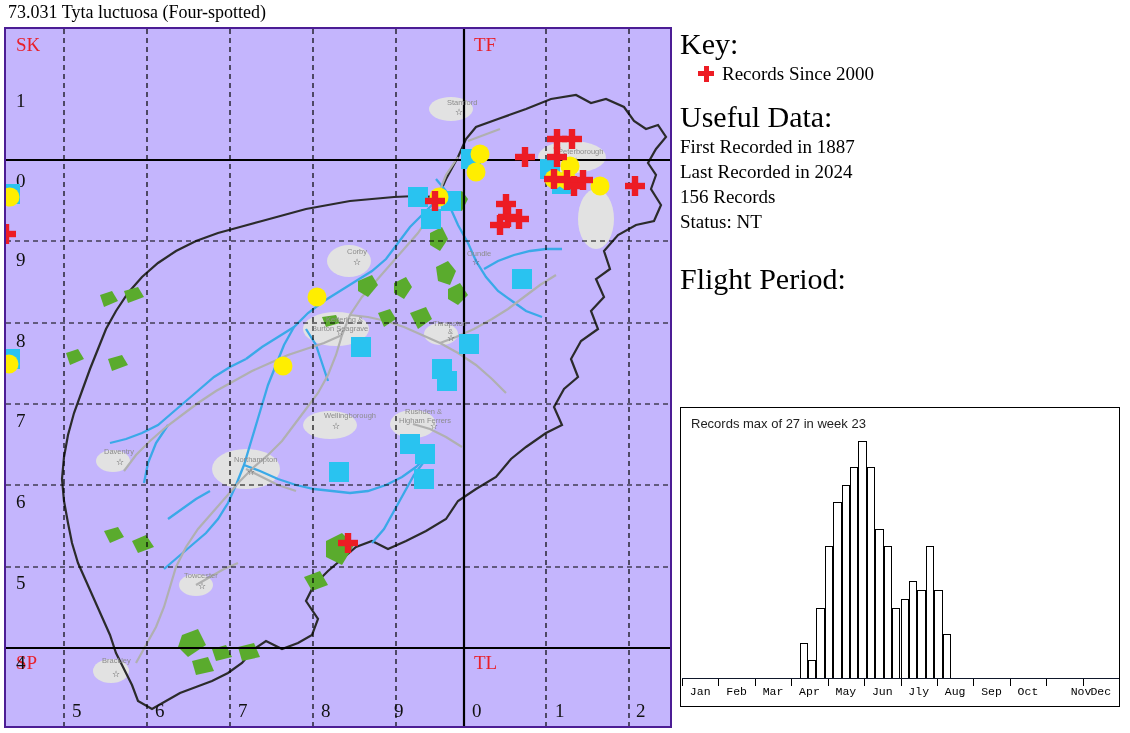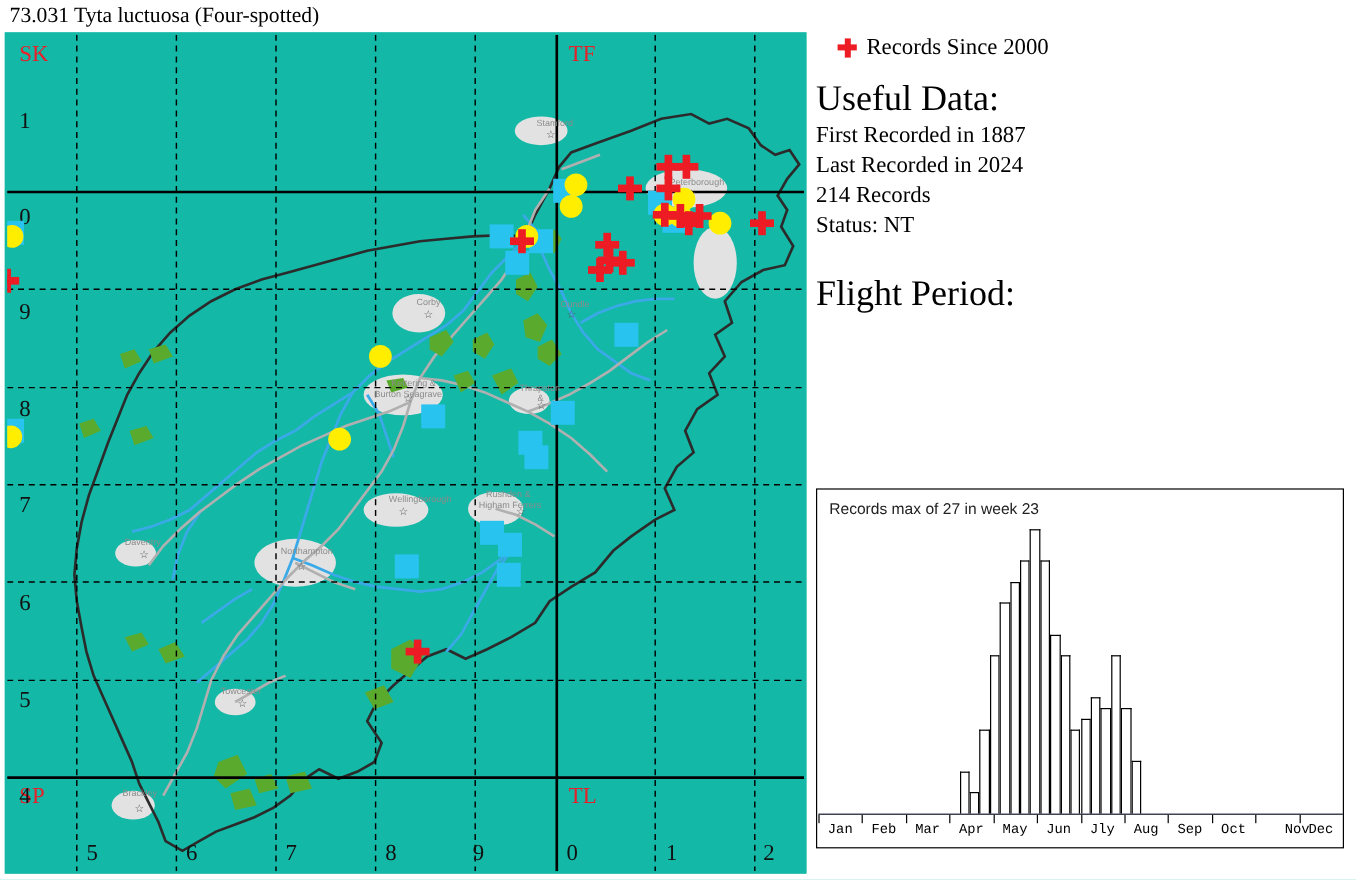--- a/index.html
+++ b/index.html
@@ -3,21 +3,21 @@
 <meta charset="utf-8">
 <style>
   html,body{margin:0;padding:0;background:#ffffff;}
   body{width:1130px;height:733px;position:relative;overflow:hidden;
        font-family:"Liberation Serif", serif;color:#000;}
   #title{position:absolute;left:8px;top:2px;font-size:18px;line-height:20px;
          font-family:"Liberation Serif", serif;}
 
   
   #map-panel{position:absolute;left:4px;top:27px;width:668px;height:701px;
-             border:2px solid #14b8a6;box-sizing:border-box;background:#14b8a6;}
+             border:2px solid #4c1d95;box-sizing:border-box;background:#c4b5fd;}
   #map-svg{position:absolute;left:0;top:0;}
 
   .grid-letter{fill:#e8202a;font-family:"Liberation Serif", serif;font-size:19px;}
   .grid-num{fill:#111;font-family:"Liberation Serif", serif;font-size:19px;}
   .place-label{fill:#8c8c8c;font-family:"Liberation Sans", sans-serif;font-size:7.5px;}
 
   
   #right{position:absolute;left:680px;top:27px;width:446px;height:701px;}
   .hdr{font-family:"Liberation Serif", serif;font-size:30px;line-height:34px;}
   .keyrow{display:flex;align-items:center;height:25px;margin-left:10px;}
@@ -325,32 +325,33 @@
         <g>
           <rect x="-3.2" y="195" width="6.4" height="20" fill="#ed1c24"></rect>
           <rect x="-10" y="201.8" width="20" height="6.4" fill="#ed1c24"></rect>
         </g>
       </g>
   </svg>
 </div>
 
 <div id="right">
 
+  <div class="hdr">Key:</div>
 
   <div class="keyrow">
     <span class="glyph">
         <span class="sw-cr"></span>
       </span>
     <span class="txt">Records Since 2000</span>
   </div>
 
   <div class="hdr" style="margin-top:14px">Useful Data:</div>
   <div class="data-line">First Recorded in 1887</div>
   <div class="data-line">Last Recorded in 2024</div>
-  <div class="data-line">214 Records</div>
+  <div class="data-line">156 Records</div>
   <div class="data-line">Status: NT</div>
 
   <div class="hdr" style="margin-top:28px">Flight Period:</div>
 
   <div id="flight-box">
     <div id="flight-note">Records max of 27 in week 23</div>
     <div id="plot">
         <div class="bar" title="4" style="left: 117.654px; width: 8.40385px; height: 35.1111px;"></div>
         <div class="bar" title="2" style="left: 126.058px; width: 8.40385px; height: 17.5556px;"></div>
         <div class="bar" title="8" style="left: 134.462px; width: 8.40385px; height: 70.2222px;"></div>

